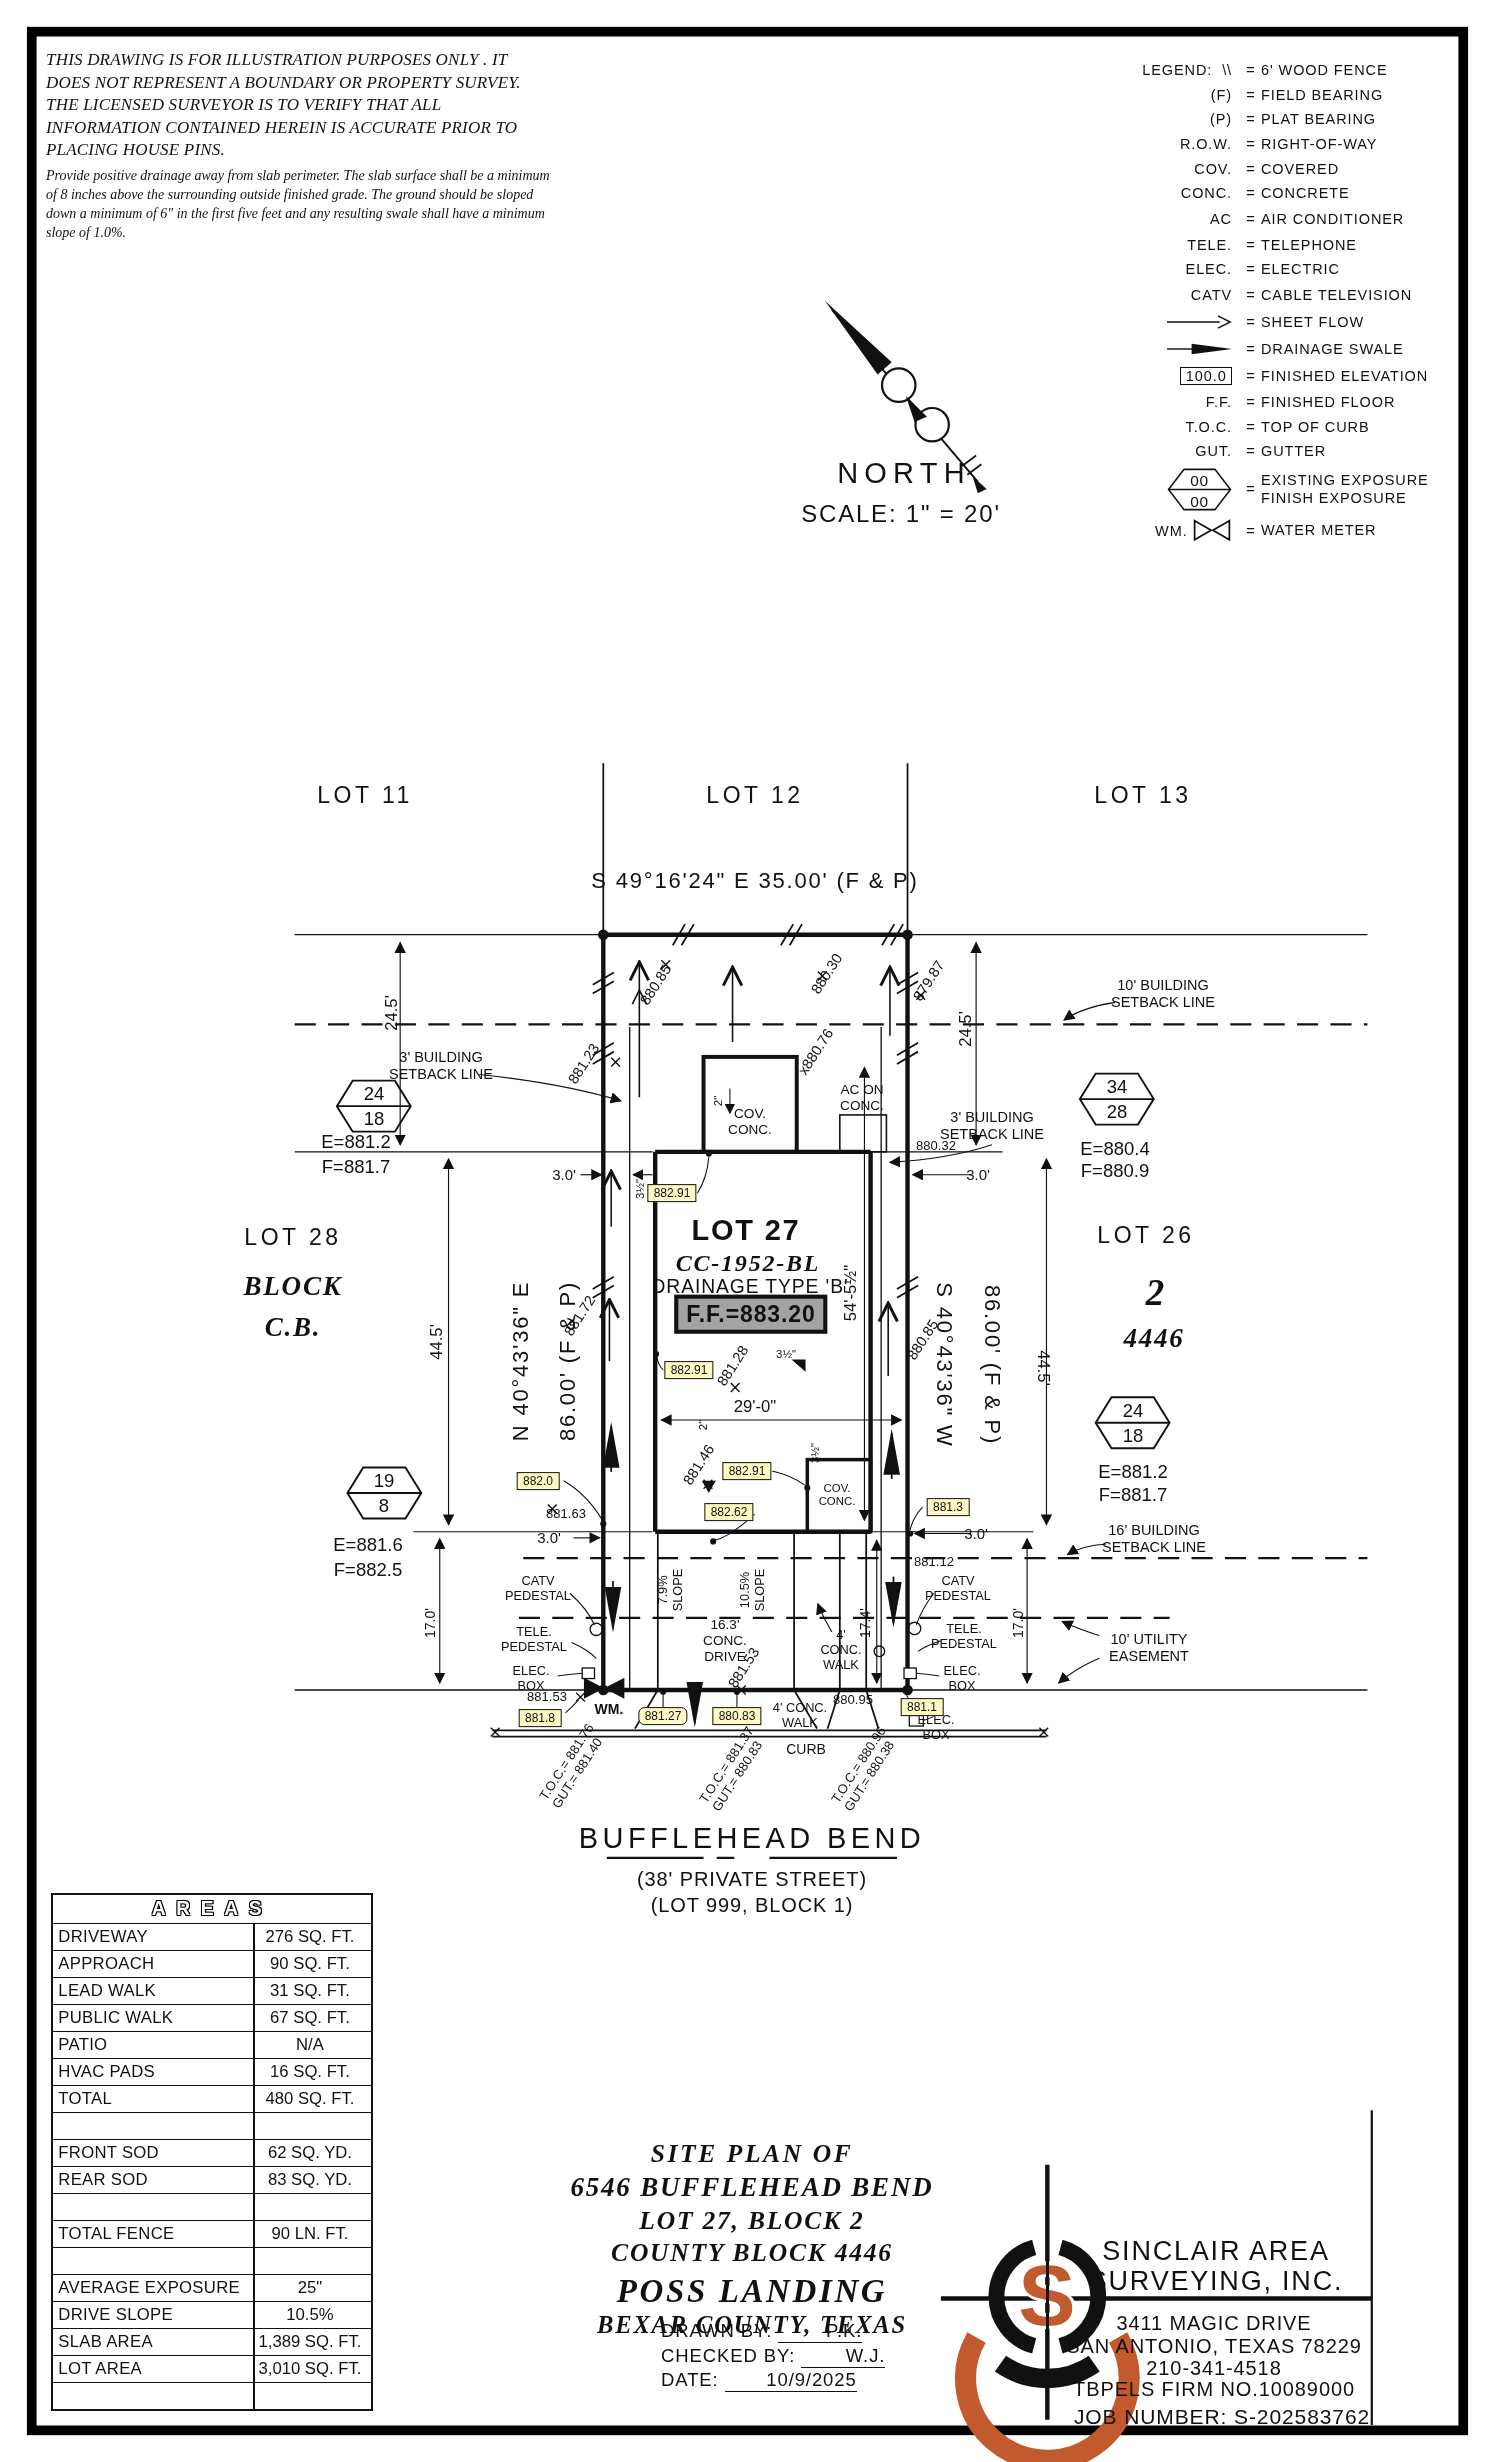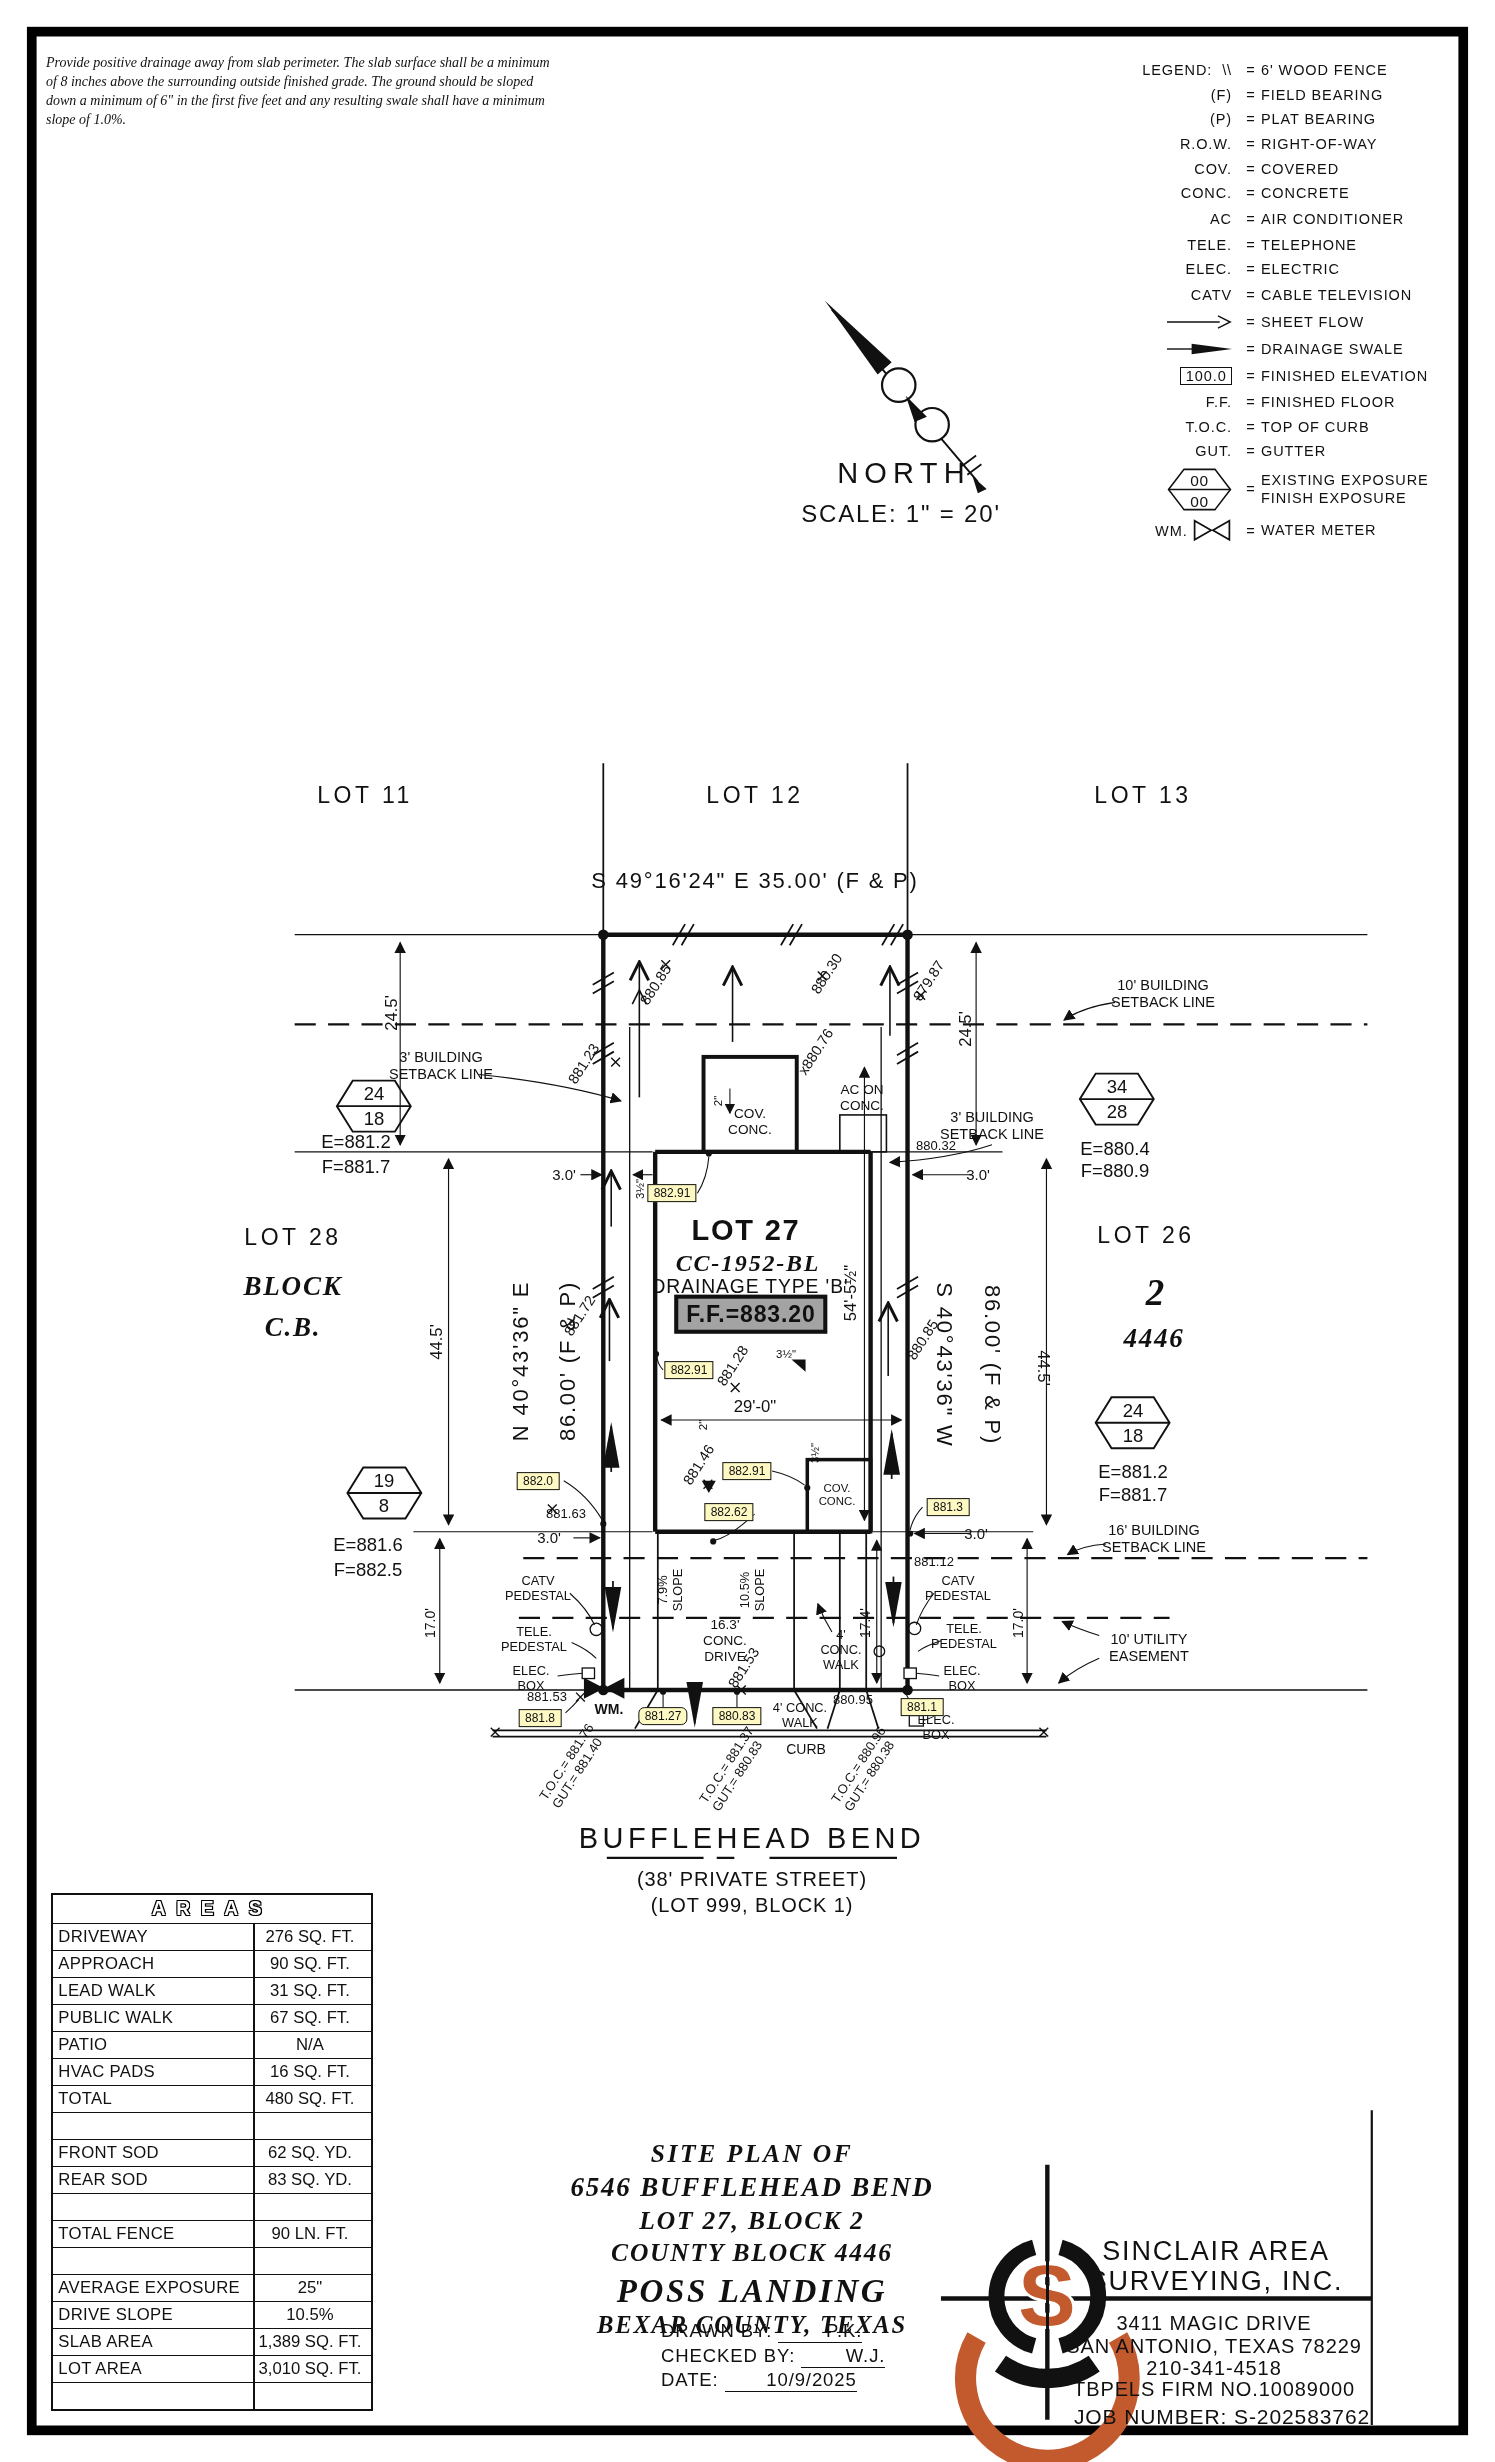--- a/index.html
+++ b/index.html
@@ -289,20 +289,21 @@
       <path d="M1137.7,2688.2 A93,93 0 0 0 1244.3,2688.2" fill="none" stroke="#111" stroke-width="22"></path>
       <path d="M1206,2556 A58,58 0 0 1 1206,2668" fill="none" stroke="#111" stroke-width="18"></path>
       <path d="M1176,2556 A58,58 0 0 0 1176,2668" fill="none" stroke="#111" stroke-width="18"></path>
       <circle cx="1191" cy="2612" r="44" fill="#fff" stroke="none"></circle>
       <line x1="1191" y1="2462" x2="1191" y2="2752" stroke="#111" stroke-width="5"></line>
       <line x1="1070" y1="2614" x2="1560" y2="2614" stroke="#111" stroke-width="5"></line>
     </g>
   </svg>
 
   <div class="txt" id="disclaimer">
+    <div class="p1">THIS DRAWING IS FOR ILLUSTRATION PURPOSES ONLY . IT DOES NOT REPRESENT A BOUNDARY OR PROPERTY SURVEY. THE LICENSED SURVEYOR IS TO VERIFY THAT ALL INFORMATION CONTAINED HEREIN IS ACCURATE PRIOR TO PLACING HOUSE PINS.</div>
     <div class="p2">Provide positive drainage away from slab perimeter. The slab surface shall be a minimum of 8 inches above the surrounding outside finished grade. The ground should be sloped down a minimum of 6" in the first five feet and any resulting swale shall have a minimum slope of 1.0%.</div>
   </div>
 
   <div class="txt" id="legend">
     <div class="lrow">
         <span class="lsym">LEGEND:  \\</span>
         <span class="leq">=</span>
         <span class="llab">6' WOOD FENCE</span>
       </div>
     <div class="lrow">

